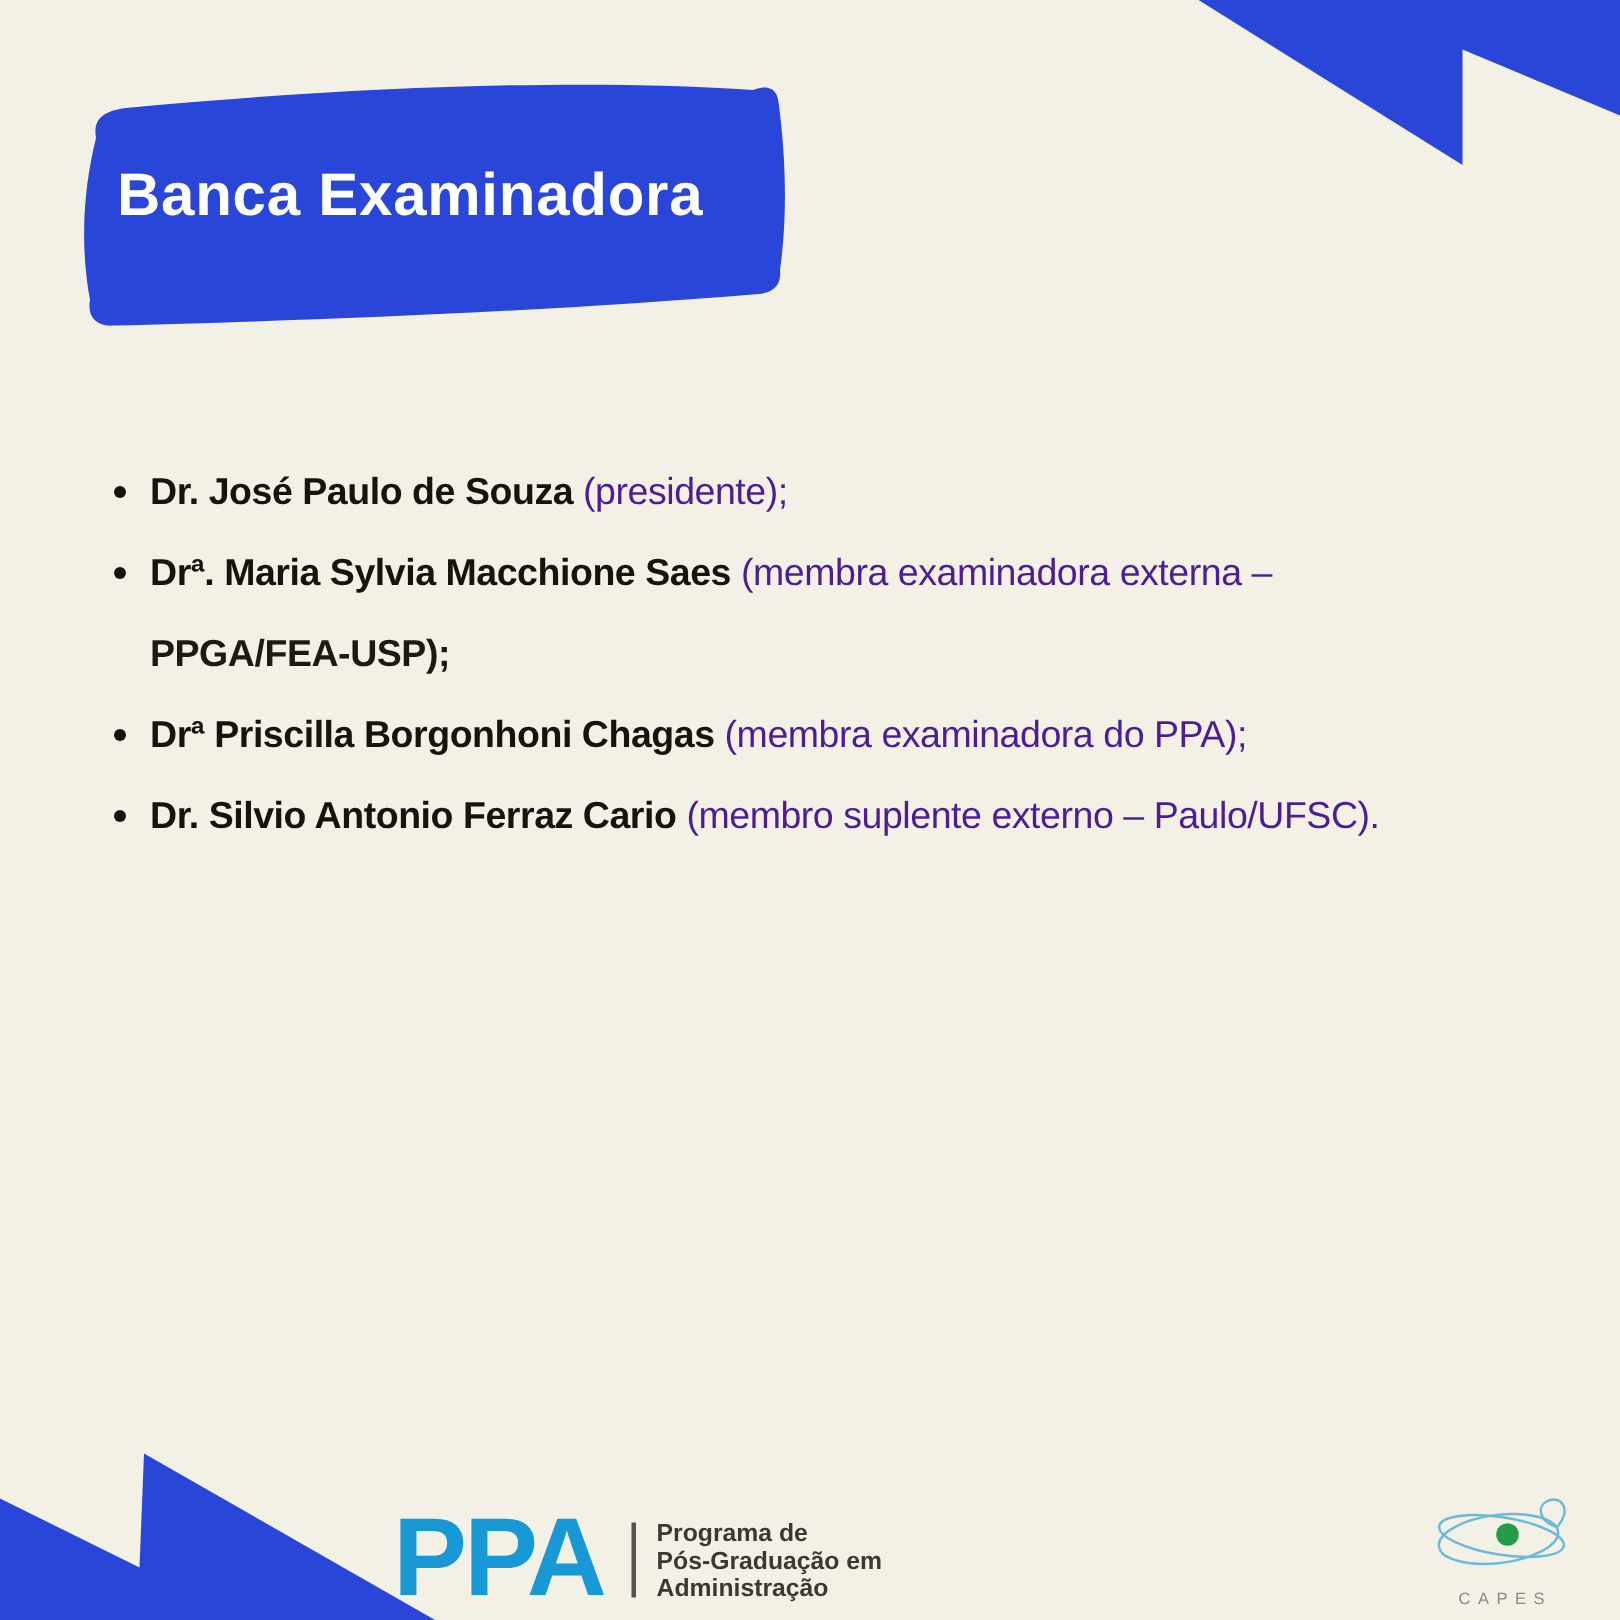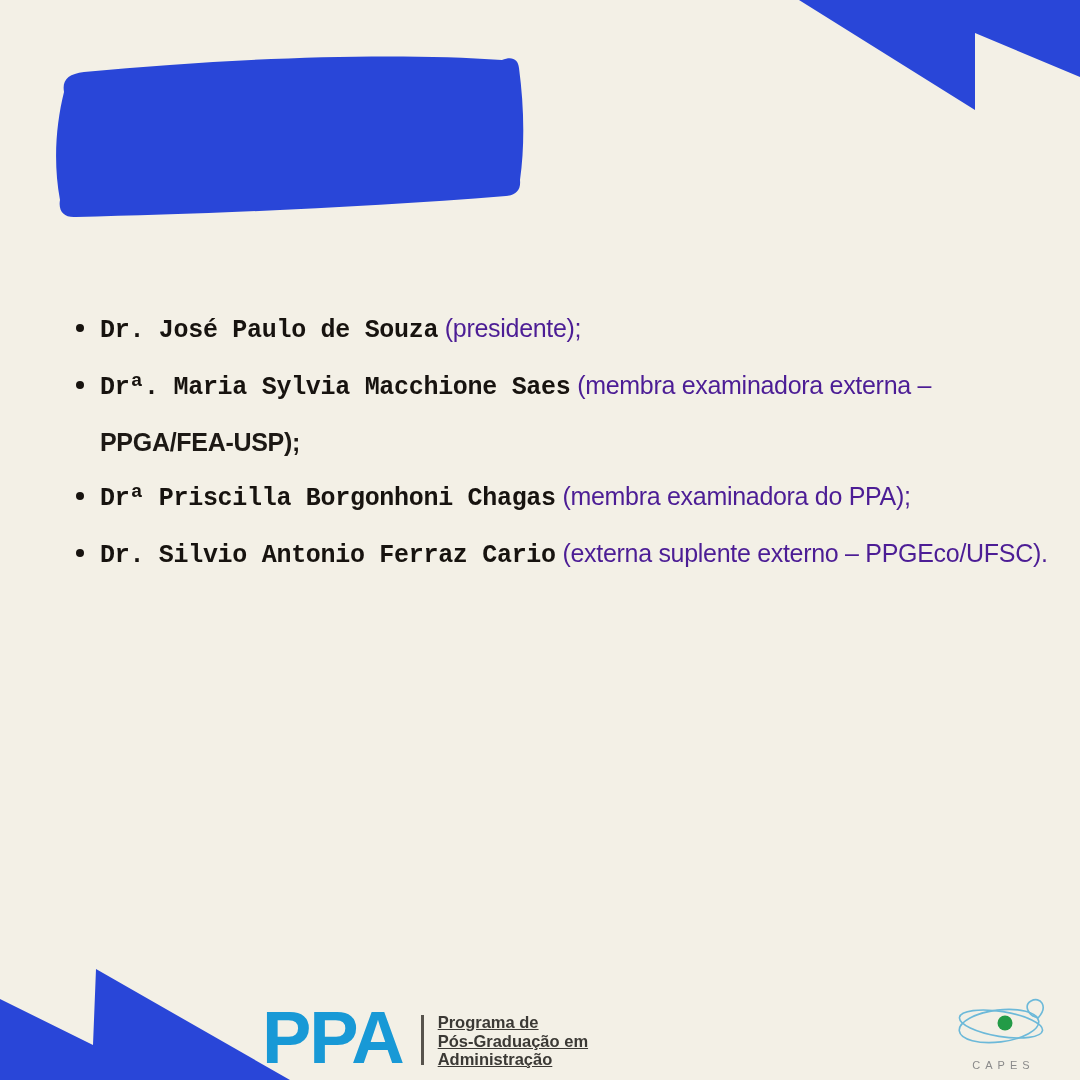--- a/index.html
+++ b/index.html
@@ -65,21 +65,21 @@
   .board-list li::before {
     content: "";
     position: absolute;
     left: -24px;
     top: 23px;
     width: 8px;
     height: 8px;
     border-radius: 50%;
     background: #17130f;
   }
-  .member-name { font-weight: bold; font-family: Liberation Mono, monospace; }
+  .member-name { font-weight: bold; }
   .member-role { font-weight: normal; color: #4c1d95; margin-top: 16px; }
   .member-role2 { display: block; font-weight: bold; color: #1d1915; }
   .member-role2:empty { display: none; }
 
   
   .ppa-logo {
     position: absolute;
     left: 262px;
     top: 1004px;
     display: flex;
@@ -98,21 +98,20 @@
     height: 50px;
     background: #57534c;
     margin: 11px 14px 0 18px;
   }
   .ppa-text {
     margin-top: 9px;
     font-size: 16.5px;
     font-weight: bold;
     line-height: 18.5px;
     color: #3b3935;
-    text-decoration: underline;
   }
 
   
   .capes-logo {
     position: absolute;
     left: 948px;
     top: 996px;
     width: 106px;
     text-align: center;
     z-index: 2;
@@ -138,27 +137,28 @@
     <path fill="#2946d8" d="M 24,42
       C 22,30 28,24 44,22
       C 190,8 350,2 462,10
       C 472,6 478,9 479,18
       C 484,55 485,95 480,130
       C 481,140 476,145 466,146
       C 320,158 160,164 36,167
       C 24,168 18,161 20,150
       C 13,112 16,74 24,42 Z"></path>
   </svg>
+  <div class="title-text">Banca Examinadora</div>
 </div>
 
 <ul class="board-list">
     <li><span class="member-name">Dr. José Paulo de Souza</span><span class="member-role"> (presidente);</span></li>
     <li><span class="member-name">Drª. Maria Sylvia Macchione Saes</span><span class="member-role"> (membra examinadora externa –</span><span class="member-role2">PPGA/FEA-USP);</span></li>
     <li><span class="member-name">Drª Priscilla Borgonhoni Chagas</span><span class="member-role"> (membra examinadora do PPA);</span></li>
-    <li><span class="member-name">Dr. Silvio Antonio Ferraz Cario</span><span class="member-role"> (externa suplente externo – PPGEco/UFSC).</span></li>
+    <li><span class="member-name">Dr. Silvio Antonio Ferraz Cario</span><span class="member-role"> (membro suplente externo – Paulo/UFSC).</span></li>
   </ul>
 
 <div class="ppa-logo">
   <div class="ppa-acronym">PPA</div>
   <div class="ppa-divider"></div>
   <div class="ppa-text">
     <div>Programa de</div>
     <div>Pós-Graduação em</div>
     <div>Administração</div>
   </div>

